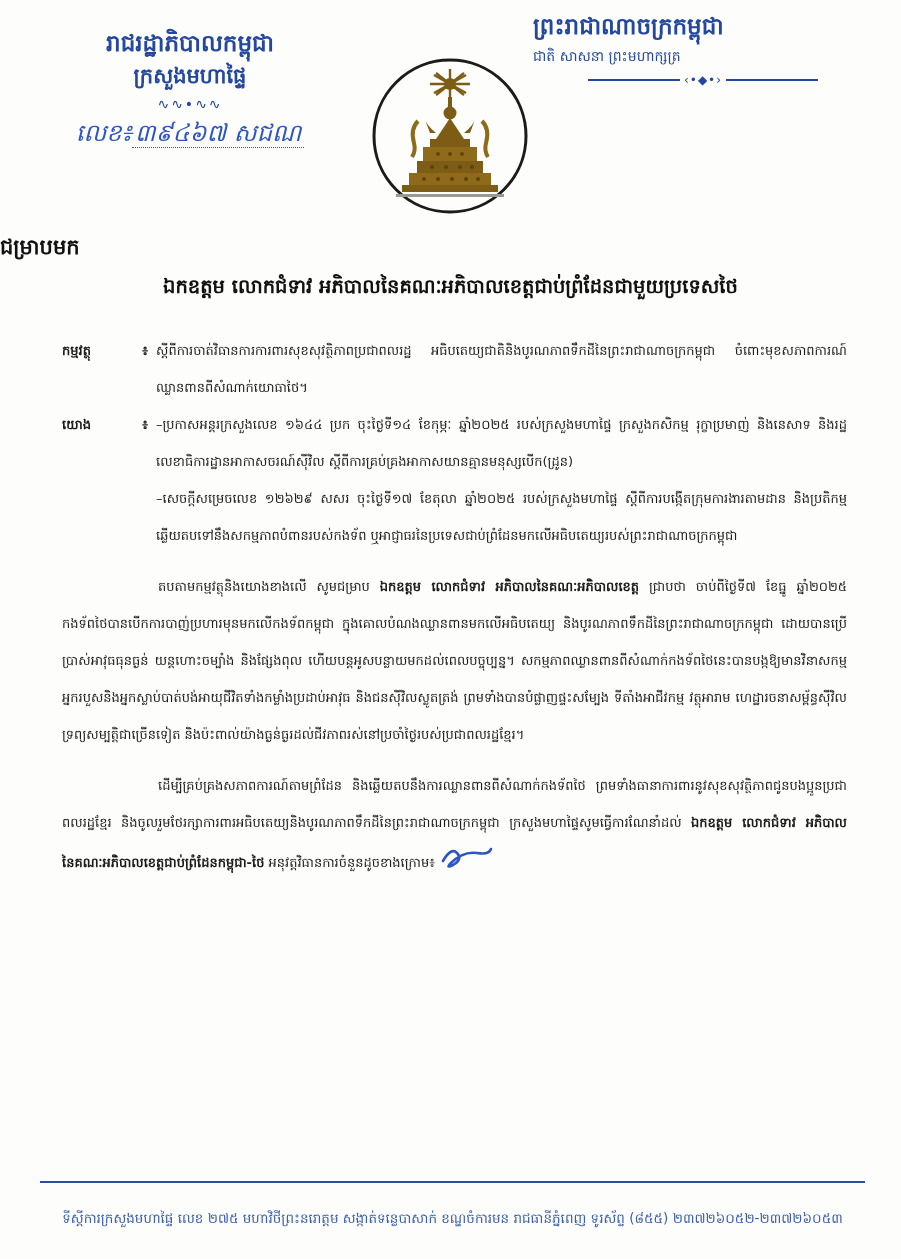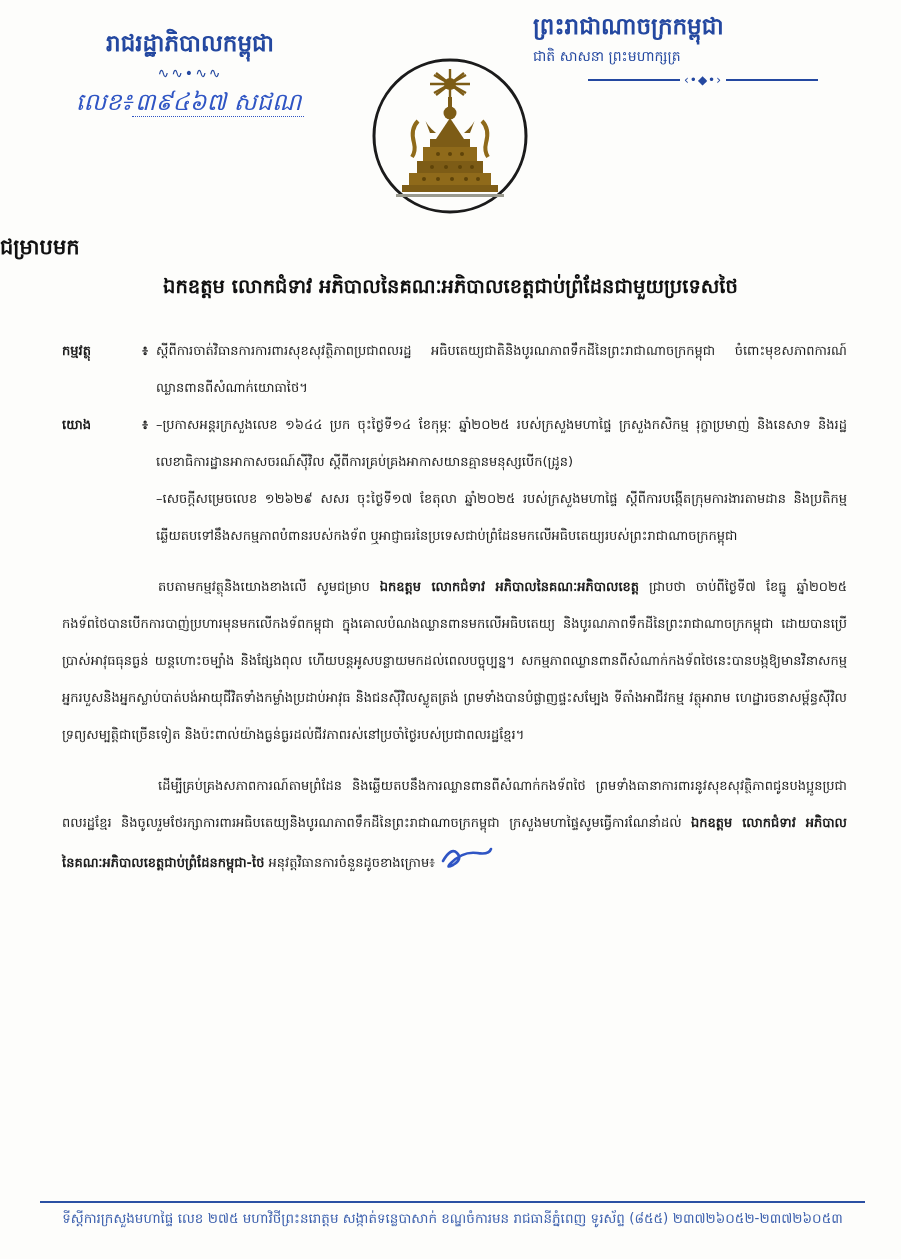--- a/index.html
+++ b/index.html
@@ -38,29 +38,30 @@
   .lbl{flex:0 0 72px;font-weight:bold;white-space:nowrap;}
   .colon{flex:0 0 22px;font-weight:bold;text-align:center;}
   .row .txt{flex:1;text-align:justify;}
   .ref-item{text-align:justify;}
   .para{margin-top:14px;text-indent:96px;text-align:justify;}
   .b{font-weight:bold;}
   .sig-svg{display:inline-block;vertical-align:-8px;margin-left:2px;}
 
   
   .footer{position:absolute;left:40px;right:36px;bottom:28px;border-top:2.5px solid #2b50a3;
-          padding-top:2px;text-align:center;color:#3c60ae;}
+          padding-top:22px;text-align:center;color:#3c60ae;}
   .footer .f1{font-size:13.5px;line-height:26px;white-space:nowrap;}
   .footer .f2{font-size:13.5px;line-height:26px;white-space:nowrap;}
 </style>
 </head>
 <body>
 
 <div class="hdr-left">
   <div class="l1">រាជរដ្ឋាភិបាលកម្ពុជា</div>
+  <div class="l2">ក្រសួងមហាផ្ទៃ</div>
   <div class="orn">∿∿•∿∿</div>
   <div class="refline">
     <span>លេខ៖</span><span class="refnum">៣៩៤៦៧ សជណ</span>
   </div>
 </div>
 
 <div class="hdr-right">
   <div class="l1">ព្រះរាជាណាចក្រកម្ពុជា</div>
   <div class="l2">ជាតិ សាសនា ព្រះមហាក្សត្រ</div>
   <div class="divider">

